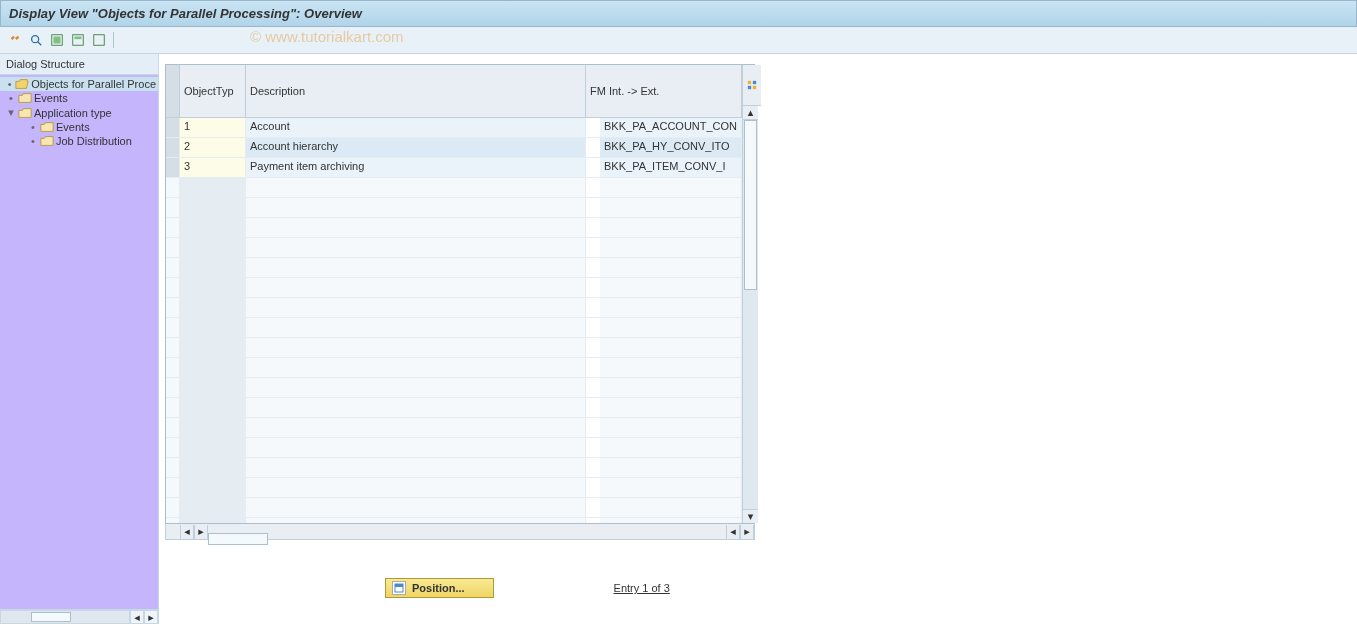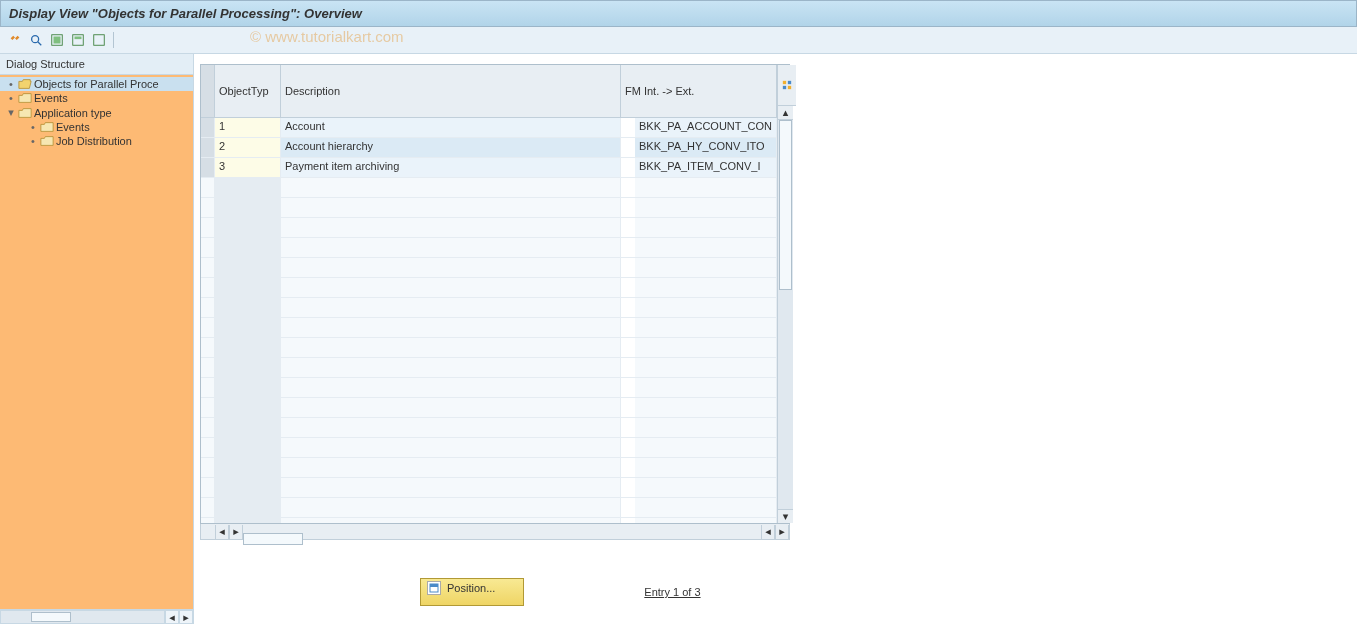--- a/index.html
+++ b/index.html
@@ -46,23 +46,23 @@
     color:#e5b06a;
     opacity:.6;
     pointer-events:none;
     font-weight:500;
   }
   .main {
     display:flex;
     height: calc(100% - 54px);
   }
   .sidebar {
-    width:194px;
+    width:159px;
     border-right:1px solid #c7d8e4;
-    background:#fdba74;
+    background:#c4b5fd;
     position:relative;
     display:flex; flex-direction:column;
   }
   .sb-header{
     padding:4px 6px;
     background:#e3eef6;
     border-bottom:1px solid #c7d8e4;
   }
   .tree{padding:2px 0; flex:1;}
   .tree-row{
@@ -195,22 +195,23 @@
     display:flex;
     align-items:center;
     gap:120px;
     margin-top:38px;
     padding-left:220px;
   }
   .pos-btn{
     display:flex;align-items:center;gap:6px;
     background:linear-gradient(#f8e993,#efd565);
     border:1px solid #b19935;
-    padding:2px 28px 10px 6px;
+    padding:2px 28px 2px 6px;
     cursor:pointer;
+    font-weight:bold;
   }
   .pos-btn .ico{width:14px;height:14px;background:#fff;border:1px solid #aaa;display:flex;align-items:center;justify-content:center;}
   .entry{color:#333;text-decoration:underline;}
 </style>
 </head>
 <body>
 
 <div class="title-bar">
   <span>Display View "Objects for Parallel Processing": Overview</span>
 </div>

